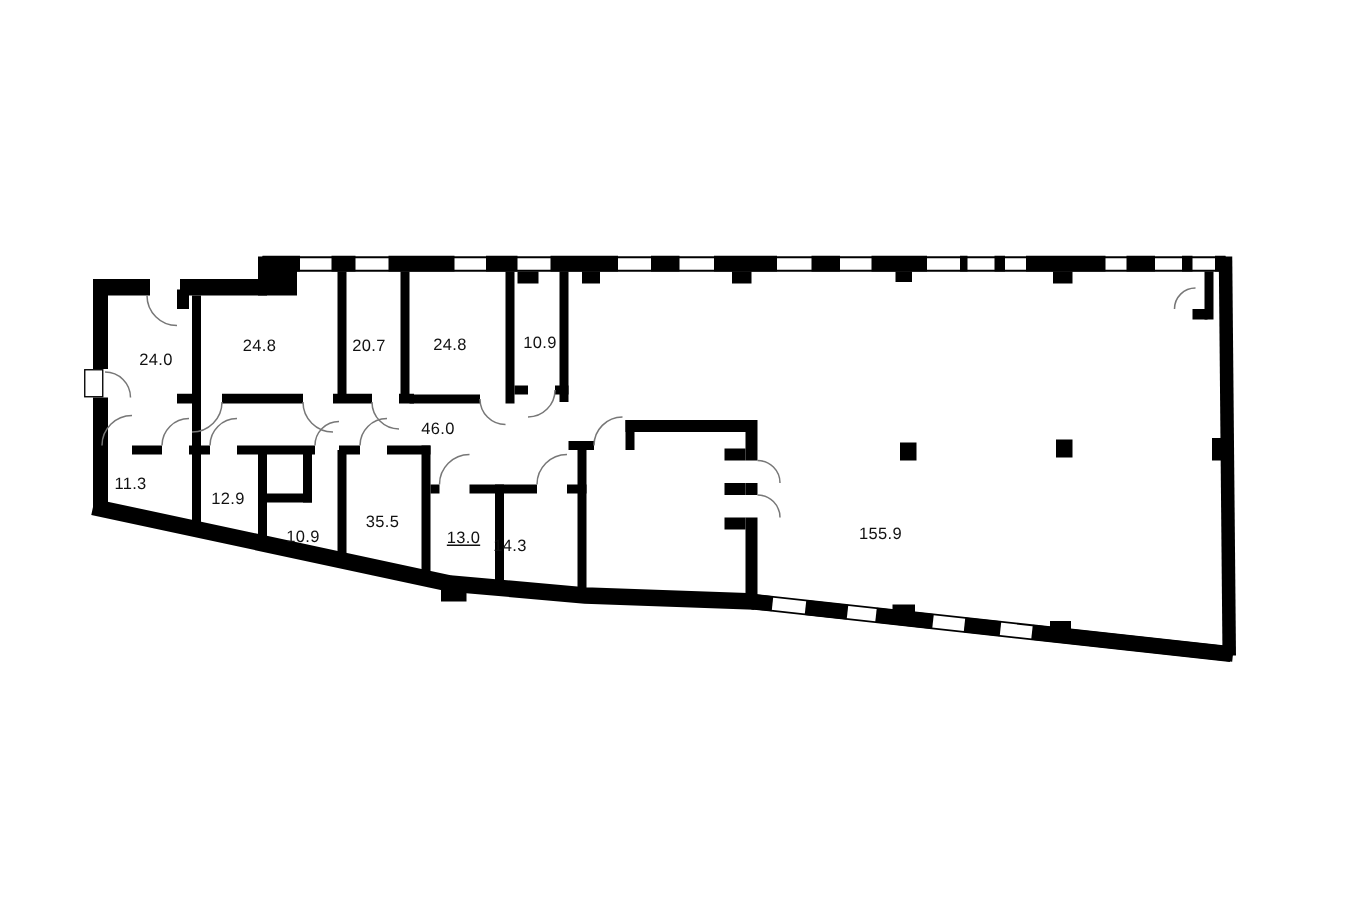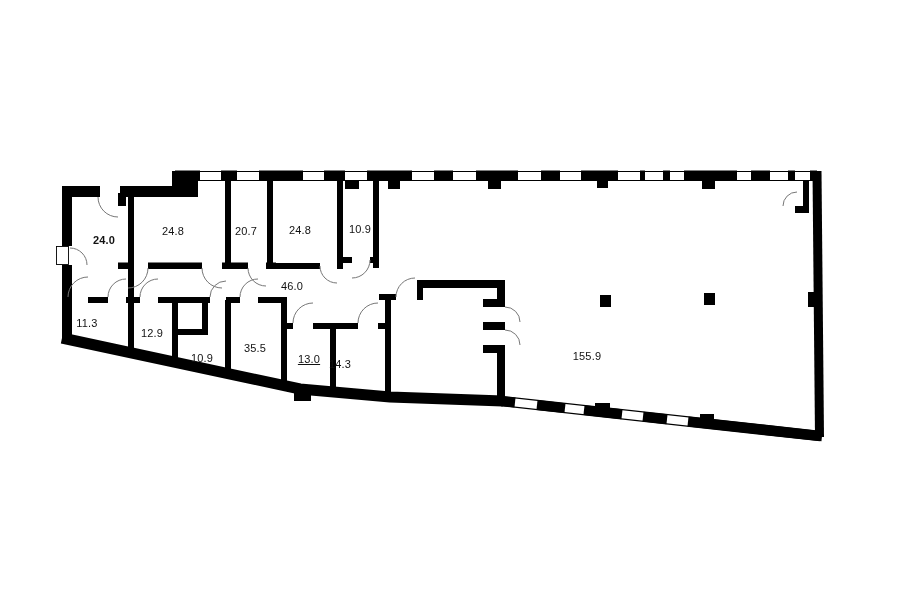--- a/index.html
+++ b/index.html
@@ -149,21 +149,21 @@
       <path d="M240,297 A18,18 0 0 1 258,279"></path>
       <path d="M293,323 A20,20 0 0 1 313,303"></path>
       <path d="M358,323 A20,20 0 0 1 378,303"></path>
       <path d="M396,297 A19,19 0 0 1 415,278"></path>
       <path d="M505,307 A15,15 0 0 1 520,322"></path>
       <path d="M505,330 A15,15 0 0 1 520,345"></path>
       <path d="M783,206 A14,14 0 0 1 797,192"></path>
     </g>
   </svg>
 
-  <span class="room-label" style="left:104px; top:240px;font-weight:bold;">24.0</span>
+  <span class="room-label" style="left:104px; top:240px;">24.0</span>
   <span class="room-label" style="left:173px; top:231px;">24.8</span>
   <span class="room-label" style="left:246px; top:231px;">20.7</span>
   <span class="room-label" style="left:300px; top:230px;">24.8</span>
   <span class="room-label" style="left:360px; top:229px;">10.9</span>
   <span class="room-label" style="left:292px; top:286px;">46.0</span>
   <span class="room-label" style="left:87px;  top:323px;">11.3</span>
   <span class="room-label" style="left:152px; top:333px;">12.9</span>
   <span class="room-label" style="left:202px; top:358px;">10.9</span>
   <span class="room-label" style="left:255px; top:348px;">35.5</span>
   <span class="room-label" style="left:309px; top:359px;text-decoration:underline;">13.0</span>

